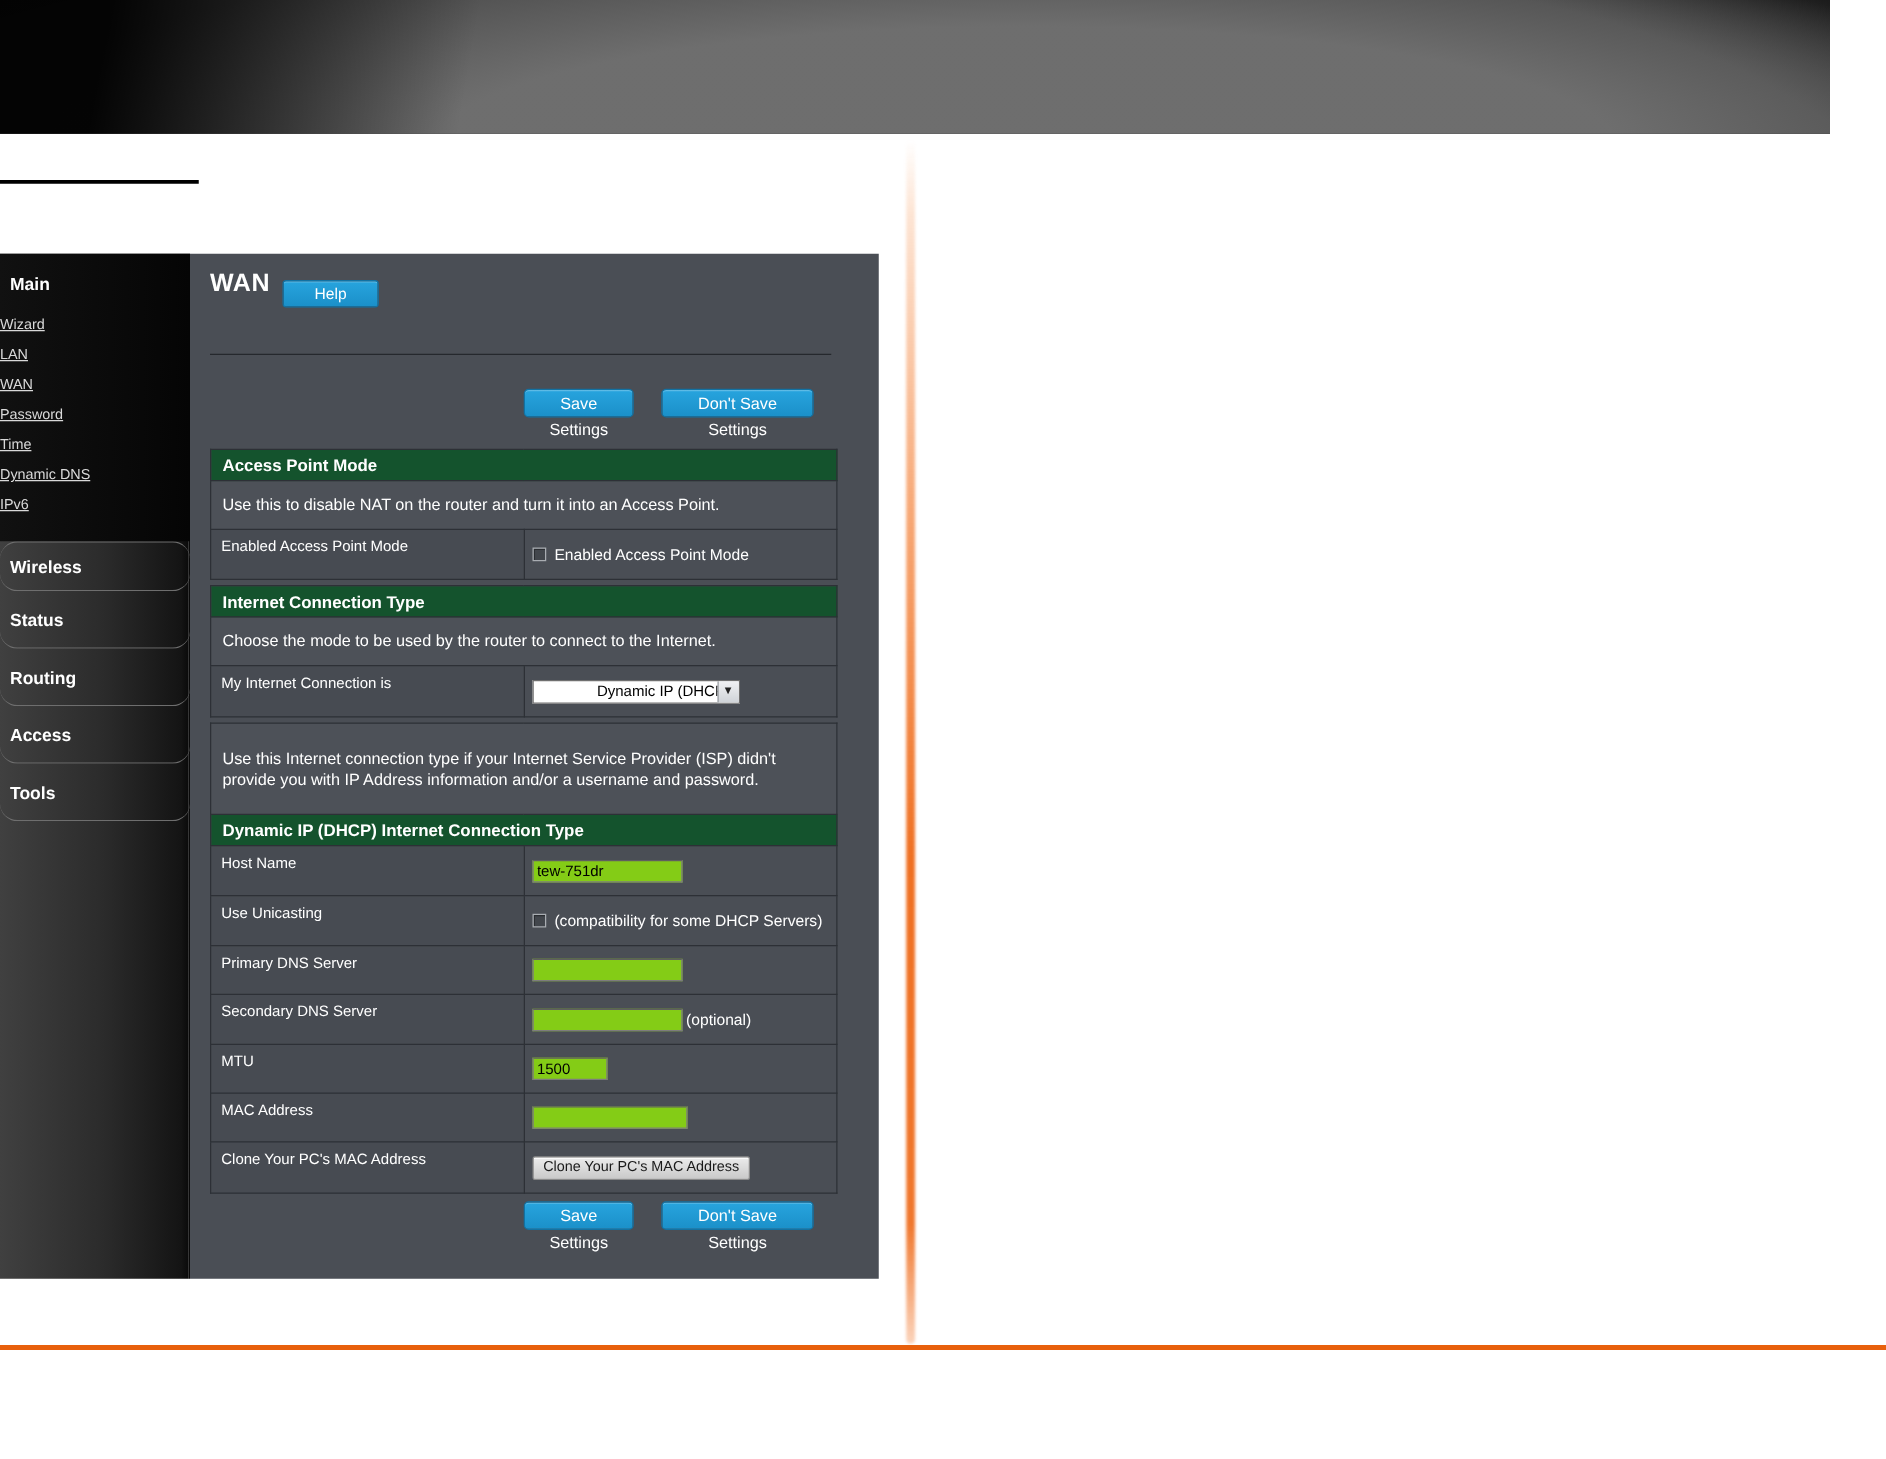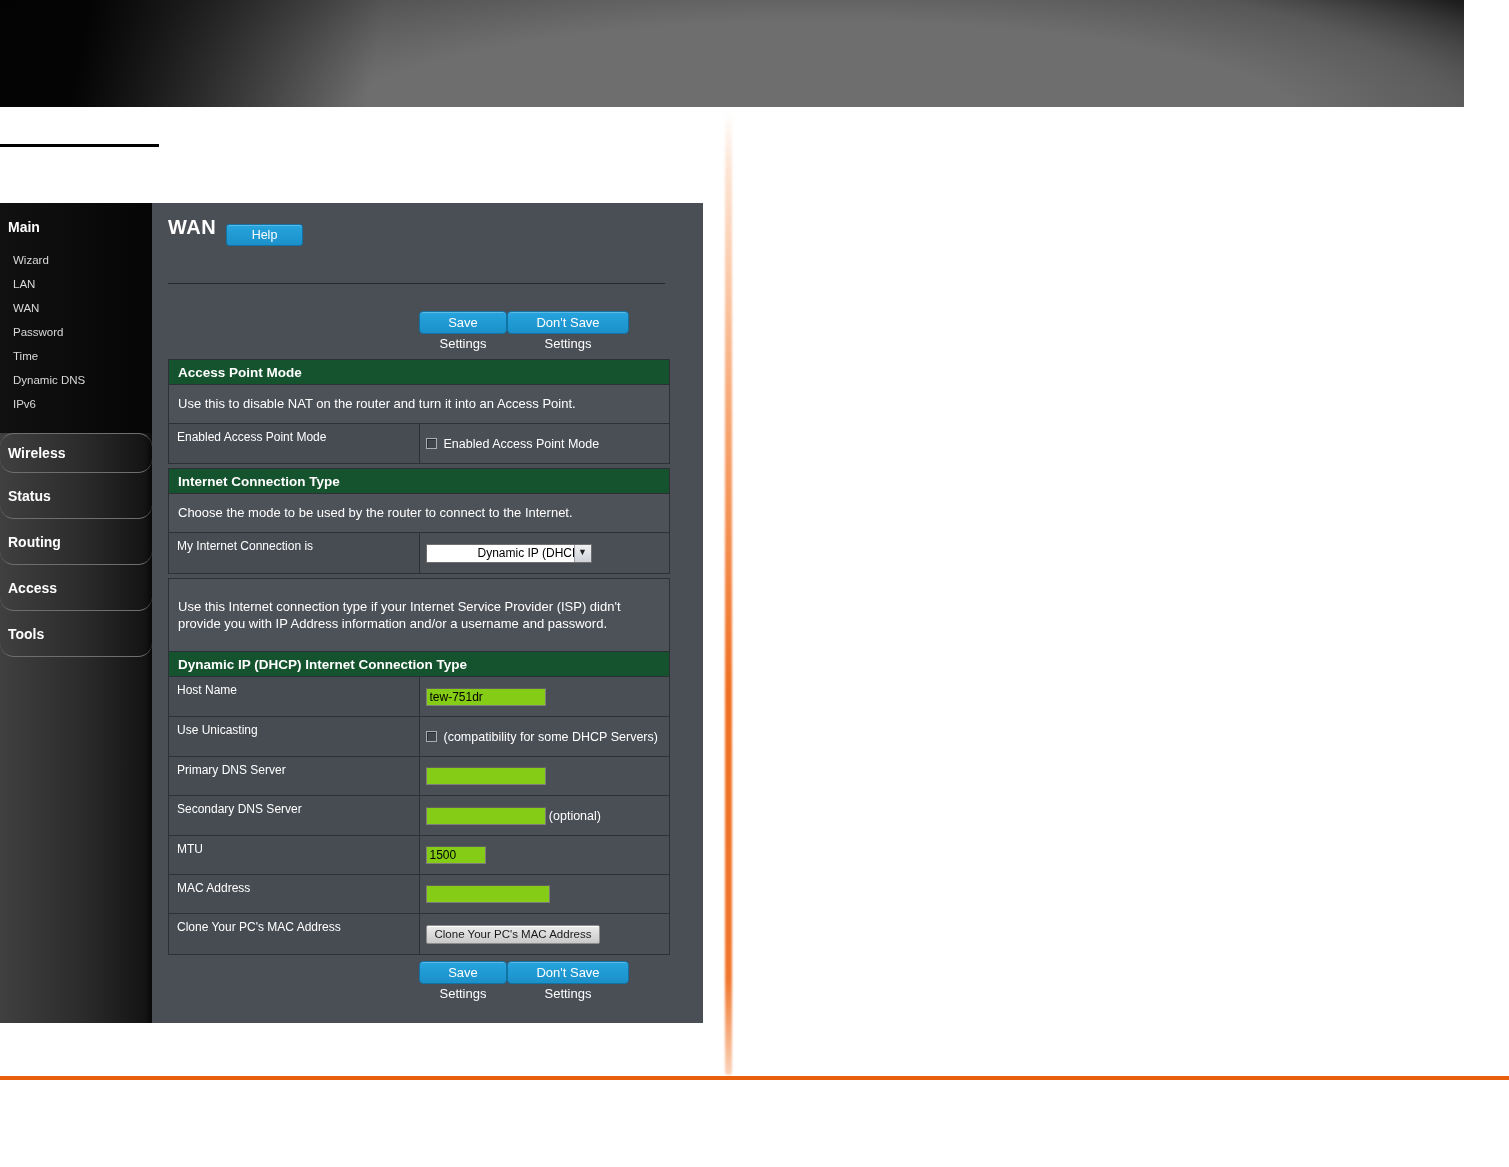--- a/index.html
+++ b/index.html
@@ -17,22 +17,22 @@
   }
   #heading-underline { left:0; top:144px; width:159px; height:3px; background:#000; }
 
   
   #sidebar { left:0; top:203px; width:152px; height:820px;
     background:linear-gradient(to right,#404040 0%,#2b2b2b 55%,#141414 96%,#0a0a0a 100%);
     border-right:1px solid #0a0a0a; }
   #main-block { position:absolute; left:0; top:0; width:152px; height:230px;
     background:linear-gradient(to right,#111 0%,#050505 100%); }
   #main-label { padding:16px 0 0 8px; color:#fff; font-size:14px; font-weight:bold; }
-  .sub-item { padding-left:13px; height:24px; line-height:24px; color:#d9d9d9;
-    font-size:11.5px; cursor:pointer; }
+  .sub-item { height:24px; line-height:24px; color:#d9d9d9;
+    font-size:11.5px; cursor:pointer;text-decoration:underline; }
   #sub-items { margin-top:13px; }
   #main-arrow { position:absolute; left:152px; top:216px; width:0; height:0;
     border-top:13px solid transparent; border-bottom:13px solid transparent;
     border-left:12px solid #000; }
   #side-sections { position:absolute; left:0; top:230px; width:152px; }
   .side-section { color:#fff; font-weight:bold; font-size:14px; padding-left:8px;
     display:flex; align-items:center; border-bottom:1px solid #6e6e6e; cursor:pointer;border-radius:14px; }
   .side-section:first-child { height:40px; border-top:1px solid #6e6e6e; }
   .side-section { height:46px; }
 
@@ -42,21 +42,21 @@
     font-size:20px; font-weight:bold; letter-spacing:0.5px; }
   .blue-btn { display:inline-block; text-align:center; color:#fff;
     background:linear-gradient(to bottom,#27a4de 0%,#1b90c9 100%);
     border:1px solid #1272a3; border-radius:4px; font-size:13px;
     padding:0 12px; height:23px; line-height:21px; cursor:pointer;
     box-shadow:inset 0 1px 0 rgba(255,255,255,0.25); }
   #help-btn { position:absolute; left:74px; top:21px; width:77px; height:22px;
     line-height:20px; font-size:12.5px; border-radius:3px; }
   #title-rule { position:absolute; left:16px; top:80px; width:497px; height:1px;
     background:#25282d; }
-  .btn-row { position:absolute; left:267px; display:flex; }
+  .btn-row { position:absolute; left:267px; display:flex; gap:22px; }
   #btn-row-top { top:108px; }
   #btn-row-bottom { top:758px; }
   .btn-save { width:88px; }
   .btn-dontsave { width:122px; }
 
   
   #tables { position:absolute; left:16px; top:156px; width:502px; }
   table { width:502px; border-collapse:collapse; table-layout:fixed; margin-bottom:4px; }
   td { border:1px solid #2d3036; vertical-align:middle; color:#fff; }
   td.hdr { background:#14532d; font-weight:bold; font-size:13.5px;

